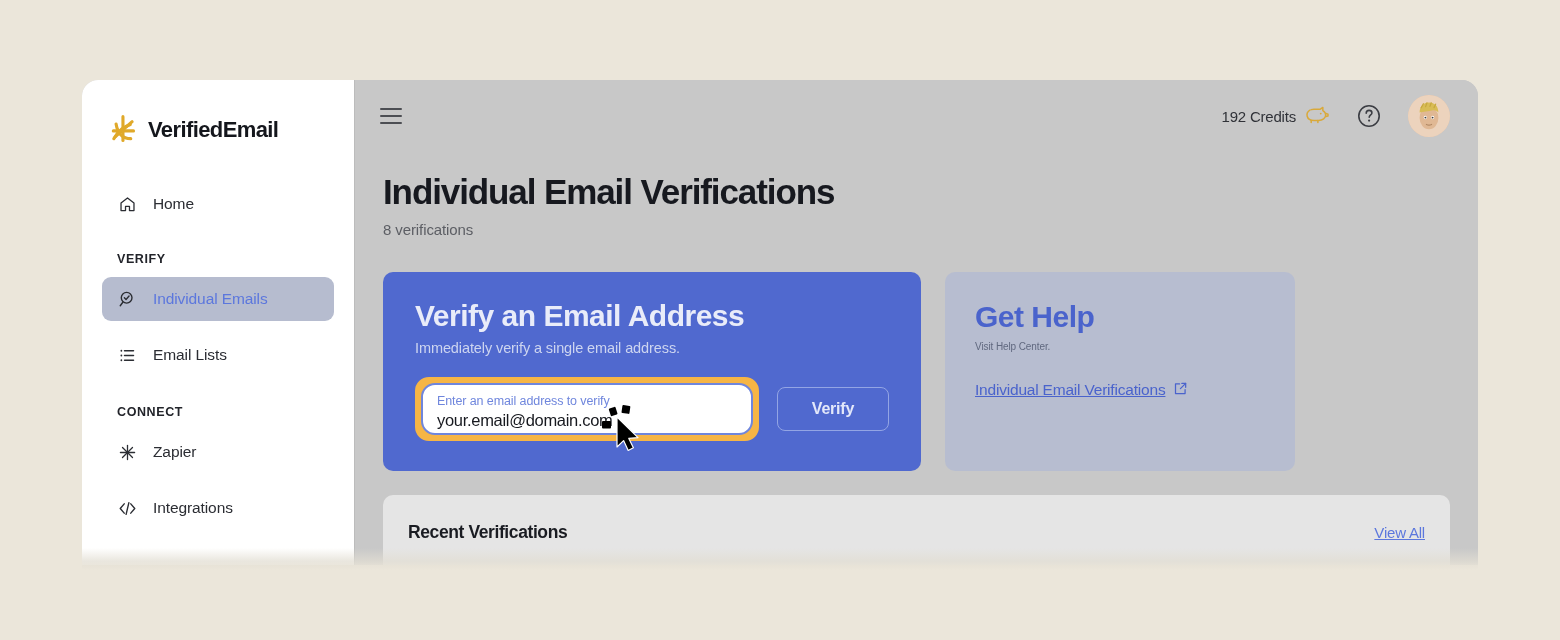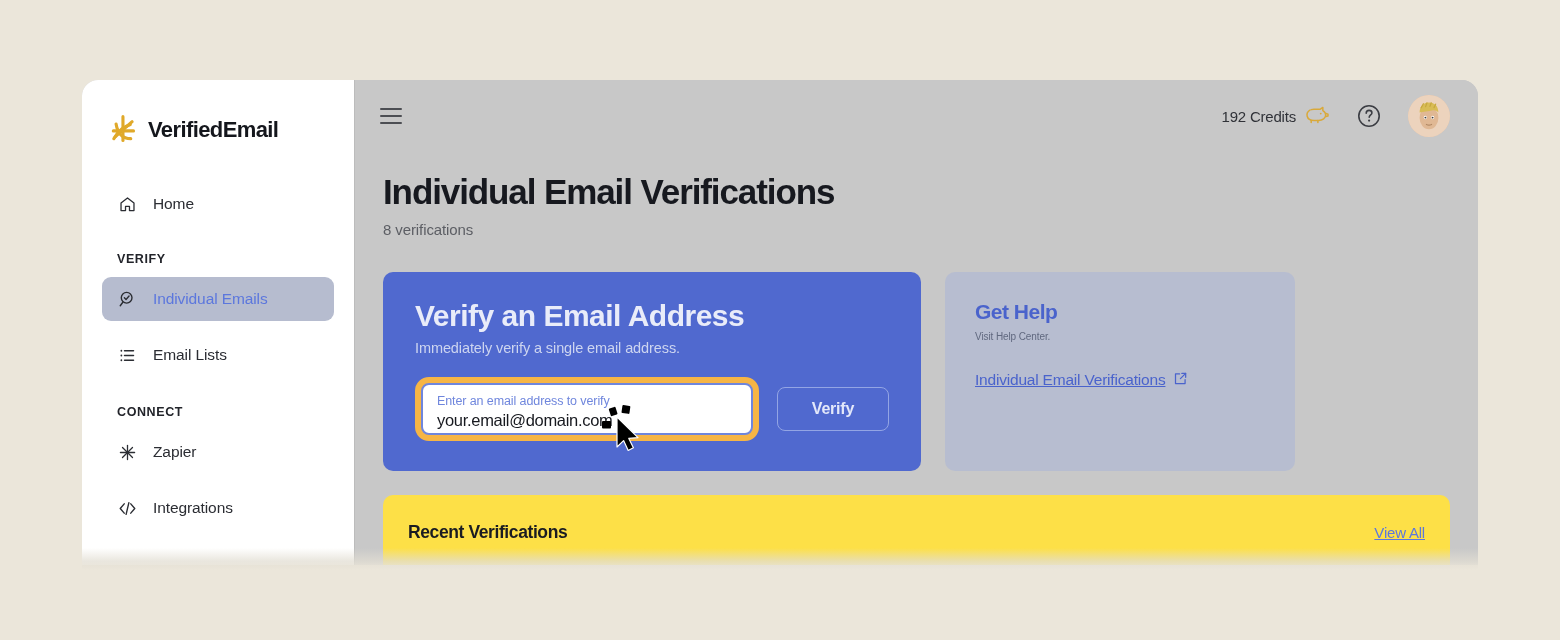--- a/index.html
+++ b/index.html
@@ -199,21 +199,21 @@
     width: 344px;
     flex: 0 0 344px;
     border: 6px solid #f6b545;
     border-radius: 14px;
     padding: 0;
     background: #f6b545;
   }
   .email-input {
     background: #ffffff;
     border: 2px solid #6f86dd;
-    border-radius: 8px;
+    border-radius: 14px;
     height: 52px;
     padding: 6px 14px 0 14px;
     display: flex;
     flex-direction: column;
     justify-content: center;
   }
   .input-label {
     font-size: 12.5px;
     color: #6f86dd;
     letter-spacing: -0.1px;
@@ -242,21 +242,21 @@
   }
 
   .help-card {
     width: 350px;
     flex: 0 0 350px;
     background: #b7bdd0;
     border-radius: 10px;
     padding: 28px 30px;
   }
   .help-card h2 {
-    font-size: 21px;
+    font-size: 30px;
     color: #4a63cc;
     font-weight: bold;
     letter-spacing: -0.5px;
   }
   .help-card p {
     margin-top: 7px;
     font-size: 10px;
     color: #60687f;
     letter-spacing: -0.1px;
   }
@@ -267,21 +267,21 @@
     margin-top: 29px;
     font-size: 15.5px;
     color: #4a63cc;
     text-decoration: underline;
     letter-spacing: -0.2px;
   }
 
   
   .recent-card {
     margin: 24px 28px 0 28px;
-    background: #fde047;
+    background: #e5e5e5;
     border-radius: 10px 10px 0 0;
     height: 76px;
     display: flex;
     align-items: center;
     padding: 0 25px;
     border-bottom: 1px solid #bcbcbc;
   }
   .recent-title {
     font-size: 17.5px;
     font-weight: bold;

